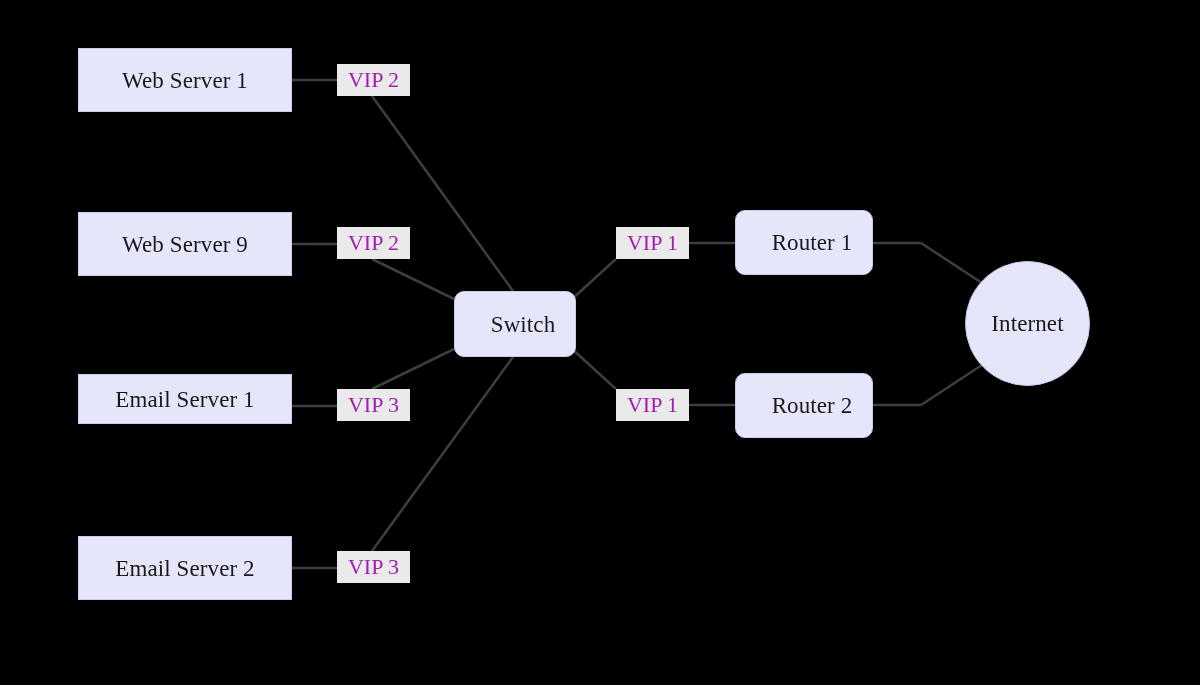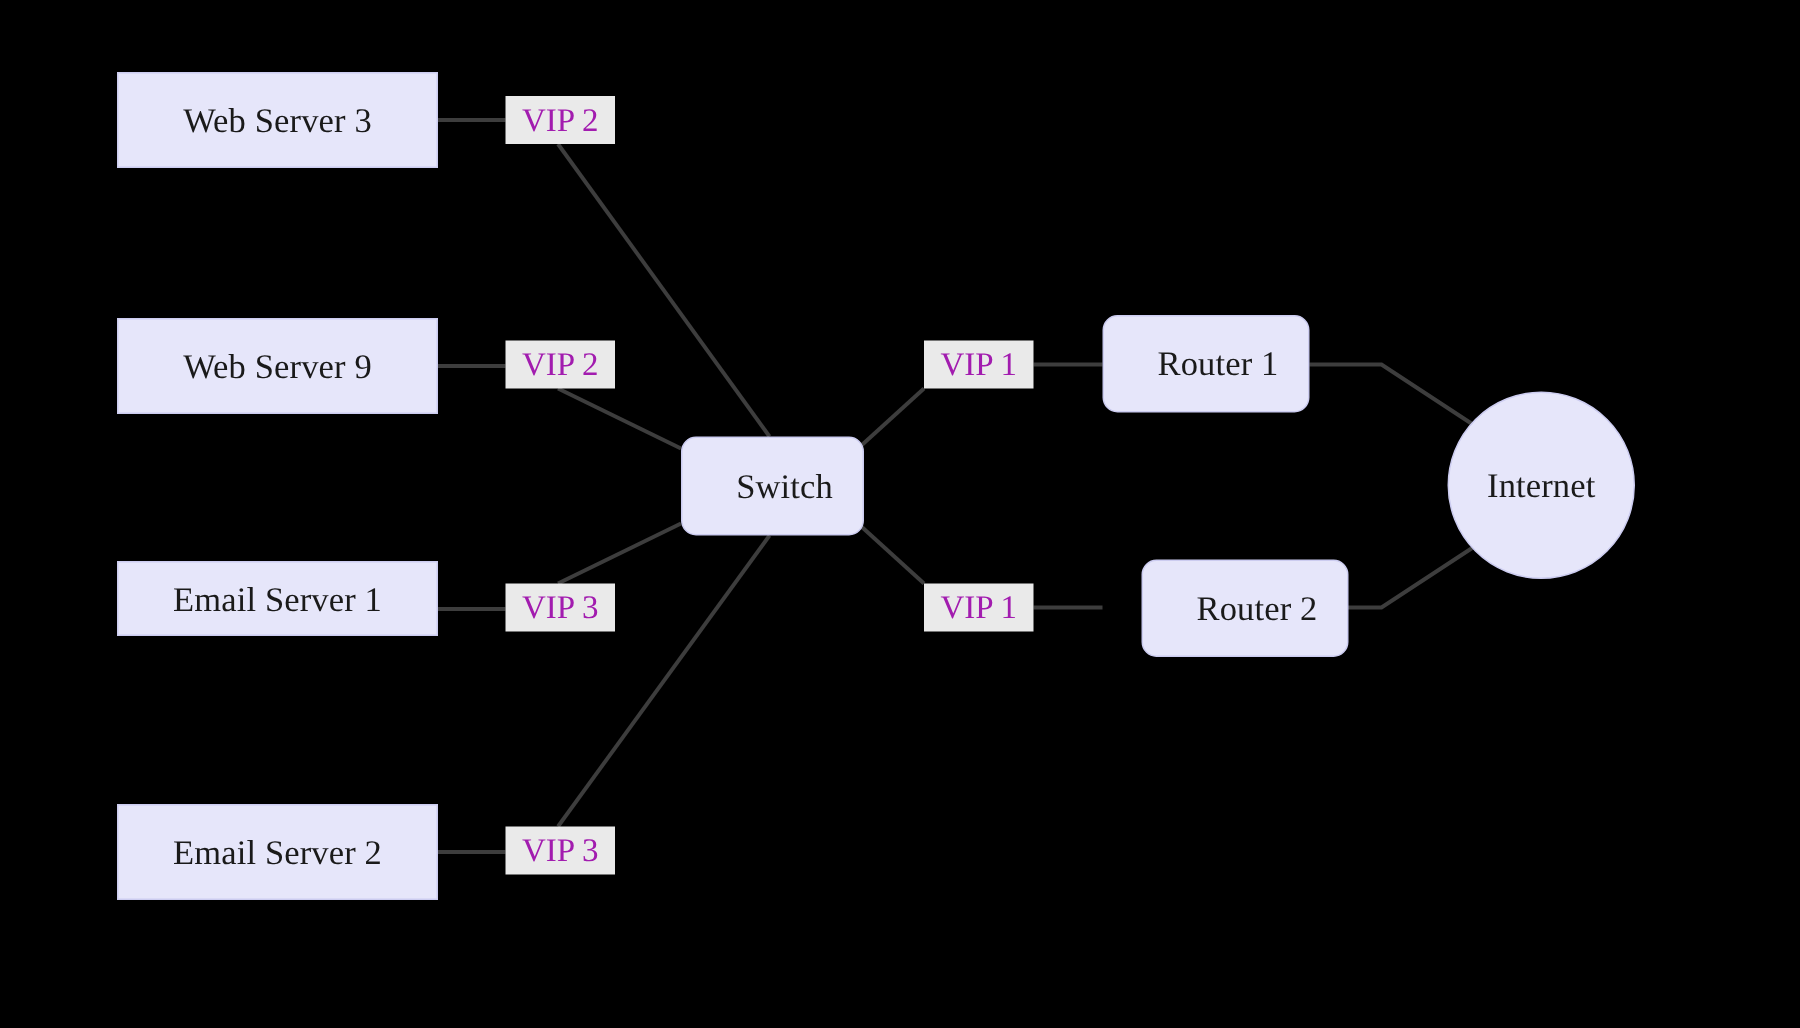--- a/index.html
+++ b/index.html
@@ -82,38 +82,38 @@
       <polyline points="572,299 616,259" fill="none" stroke="#3d3d3d" stroke-width="2.6" stroke-linecap="butt" stroke-linejoin="miter"></polyline>
       <polyline points="689,243 735,243" fill="none" stroke="#3d3d3d" stroke-width="2.6" stroke-linecap="butt" stroke-linejoin="miter"></polyline>
       <polyline points="572,349 616,389" fill="none" stroke="#3d3d3d" stroke-width="2.6" stroke-linecap="butt" stroke-linejoin="miter"></polyline>
       <polyline points="689,405 735,405" fill="none" stroke="#3d3d3d" stroke-width="2.6" stroke-linecap="butt" stroke-linejoin="miter"></polyline>
       <polyline points="873,243 921,243 985,285" fill="none" stroke="#3d3d3d" stroke-width="2.6" stroke-linecap="butt" stroke-linejoin="miter"></polyline>
       <polyline points="873,405 921,405 985,363" fill="none" stroke="#3d3d3d" stroke-width="2.6" stroke-linecap="butt" stroke-linejoin="miter"></polyline>
     </svg>
 
   <div id="node-layer">
       <div class="node rect" style="left: 78px; top: 48px; width: 214px; height: 64px;">
-        <span>Web Server 3</span>
+        <span>Web Server 1</span>
       </div>
       <div class="node rect" style="left: 78px; top: 212px; width: 214px; height: 64px;">
         <span>Web Server 9</span>
       </div>
       <div class="node rect" style="left: 78px; top: 374px; width: 214px; height: 50px;">
         <span>Email Server 1</span>
       </div>
       <div class="node rect" style="left: 78px; top: 536px; width: 214px; height: 64px;">
         <span>Email Server 2</span>
       </div>
       <div class="node rounded" style="left: 454px; top: 291px; width: 122px; height: 66px;">
         <span>Switch</span>
       </div>
       <div class="node rounded" style="left: 735px; top: 210px; width: 138px; height: 65px;">
         <span>Router 1</span>
       </div>
-      <div class="node rounded" style="left: 735px; top: 373px; width: 138px; height: 65px; margin-left: 26px;">
+      <div class="node rounded" style="left: 735px; top: 373px; width: 138px; height: 65px;">
         <span>Router 2</span>
       </div>
       <div class="node circle" style="left: 965px; top: 261px; width: 125px; height: 125px;">
         <span>Internet</span>
       </div>
     </div>
   <div id="label-layer">
       <div class="edge-label" style="left: 337px; top: 64px; width: 73px; height: 32px;">
         <span>VIP 2</span>
       </div>

